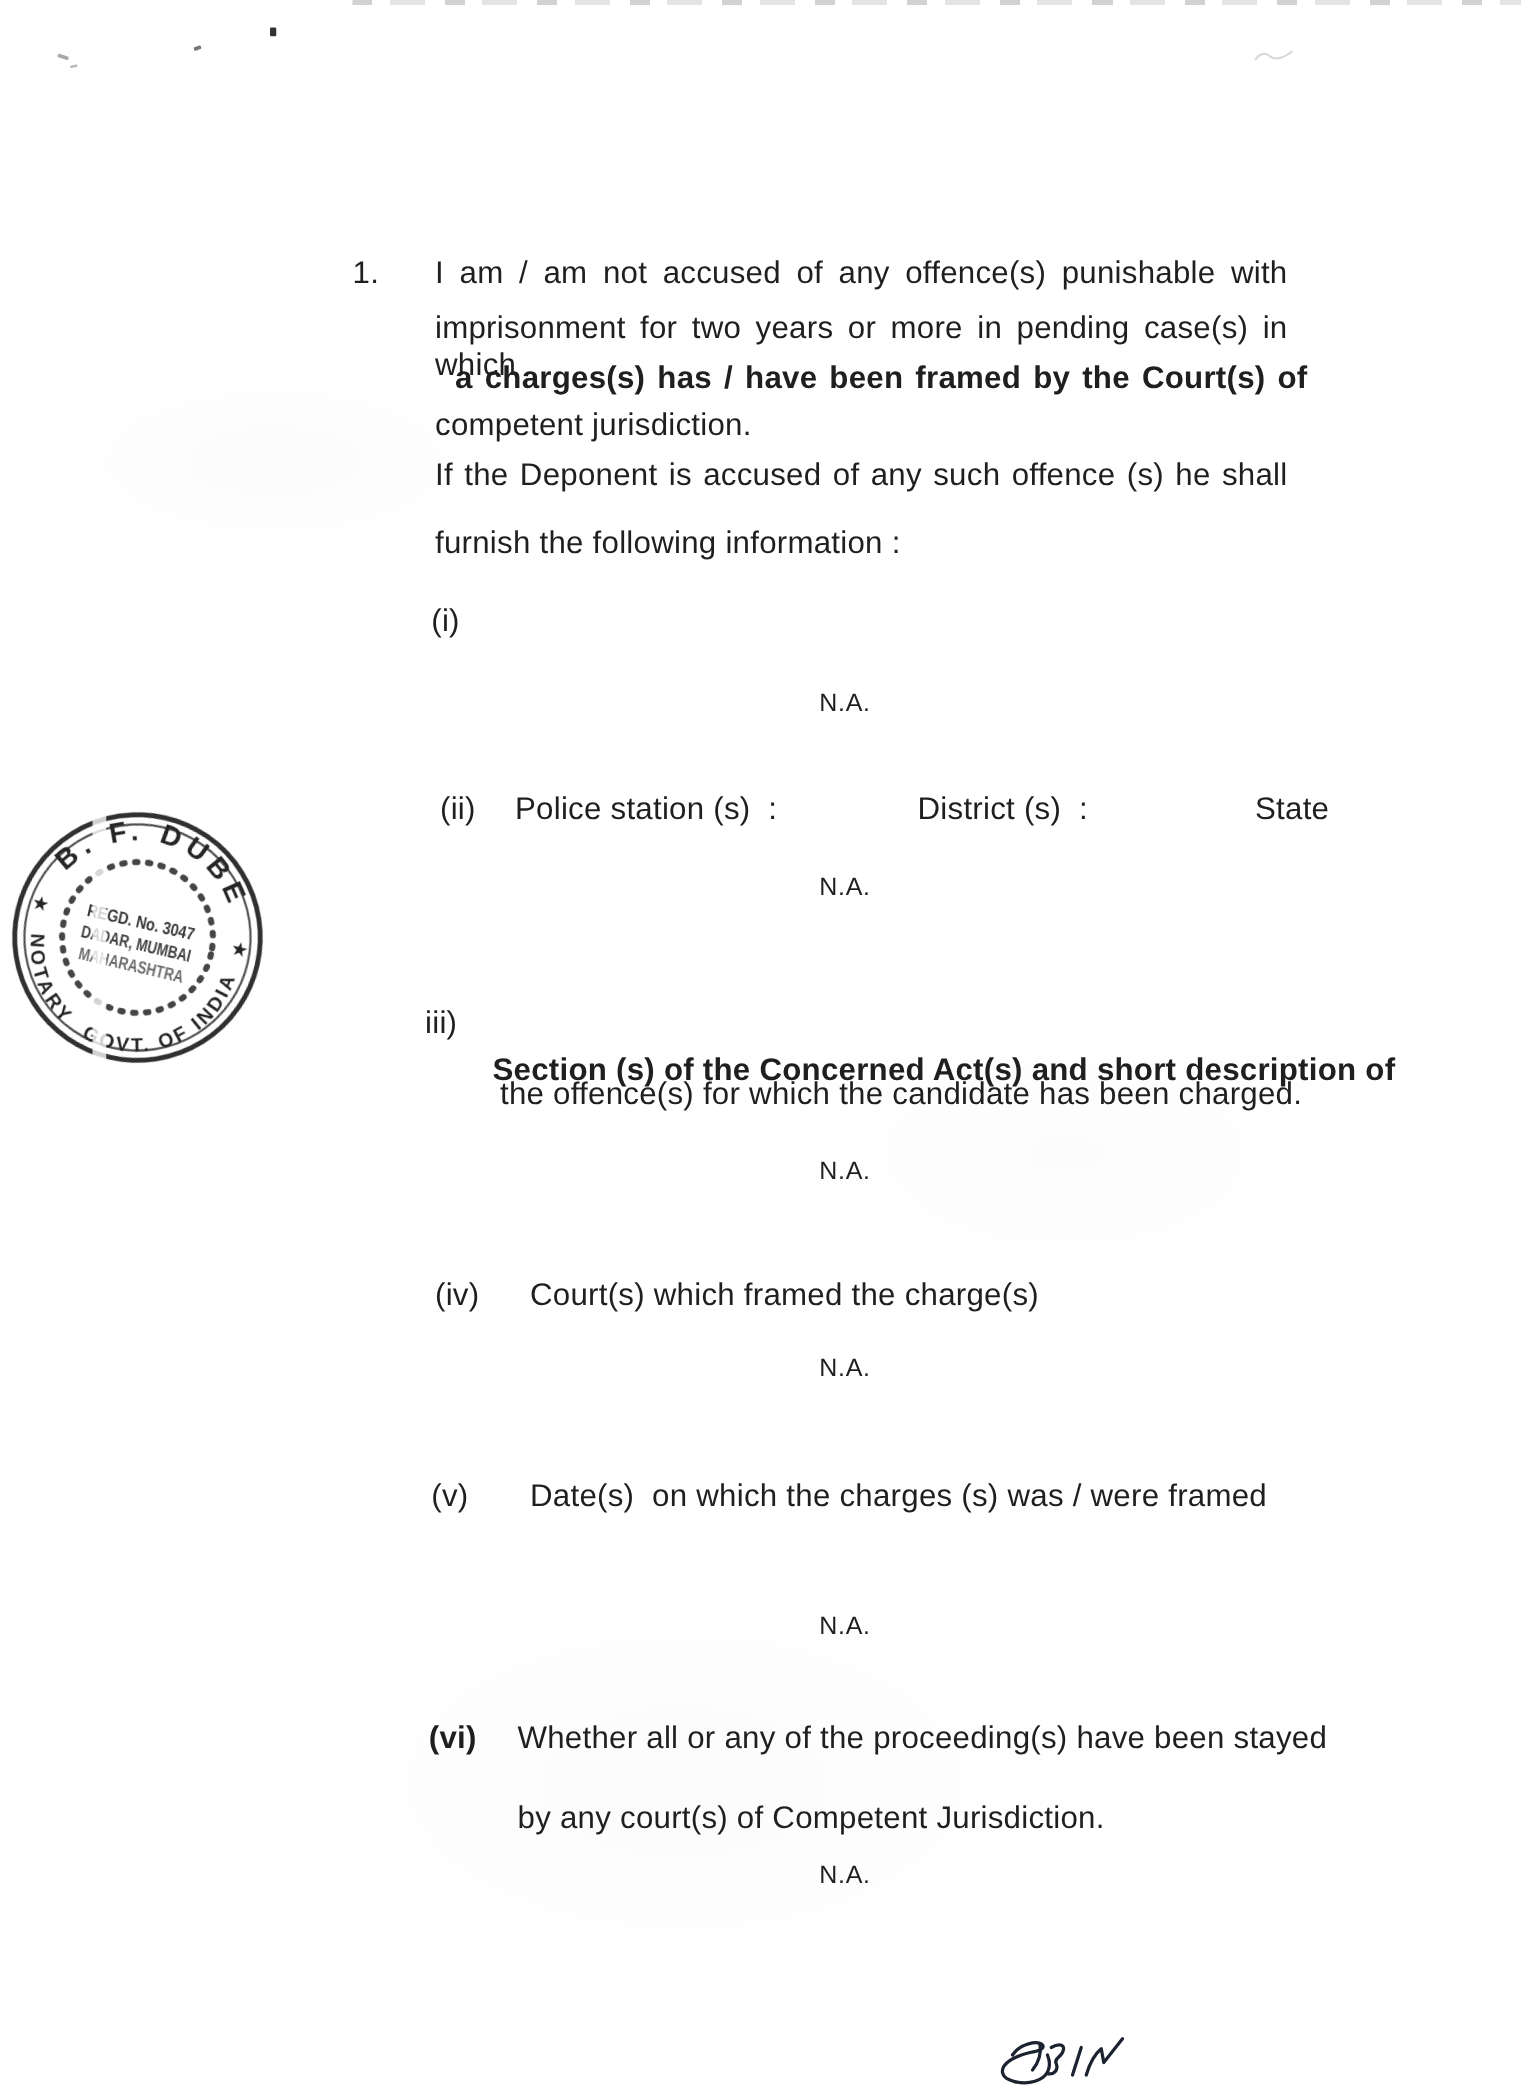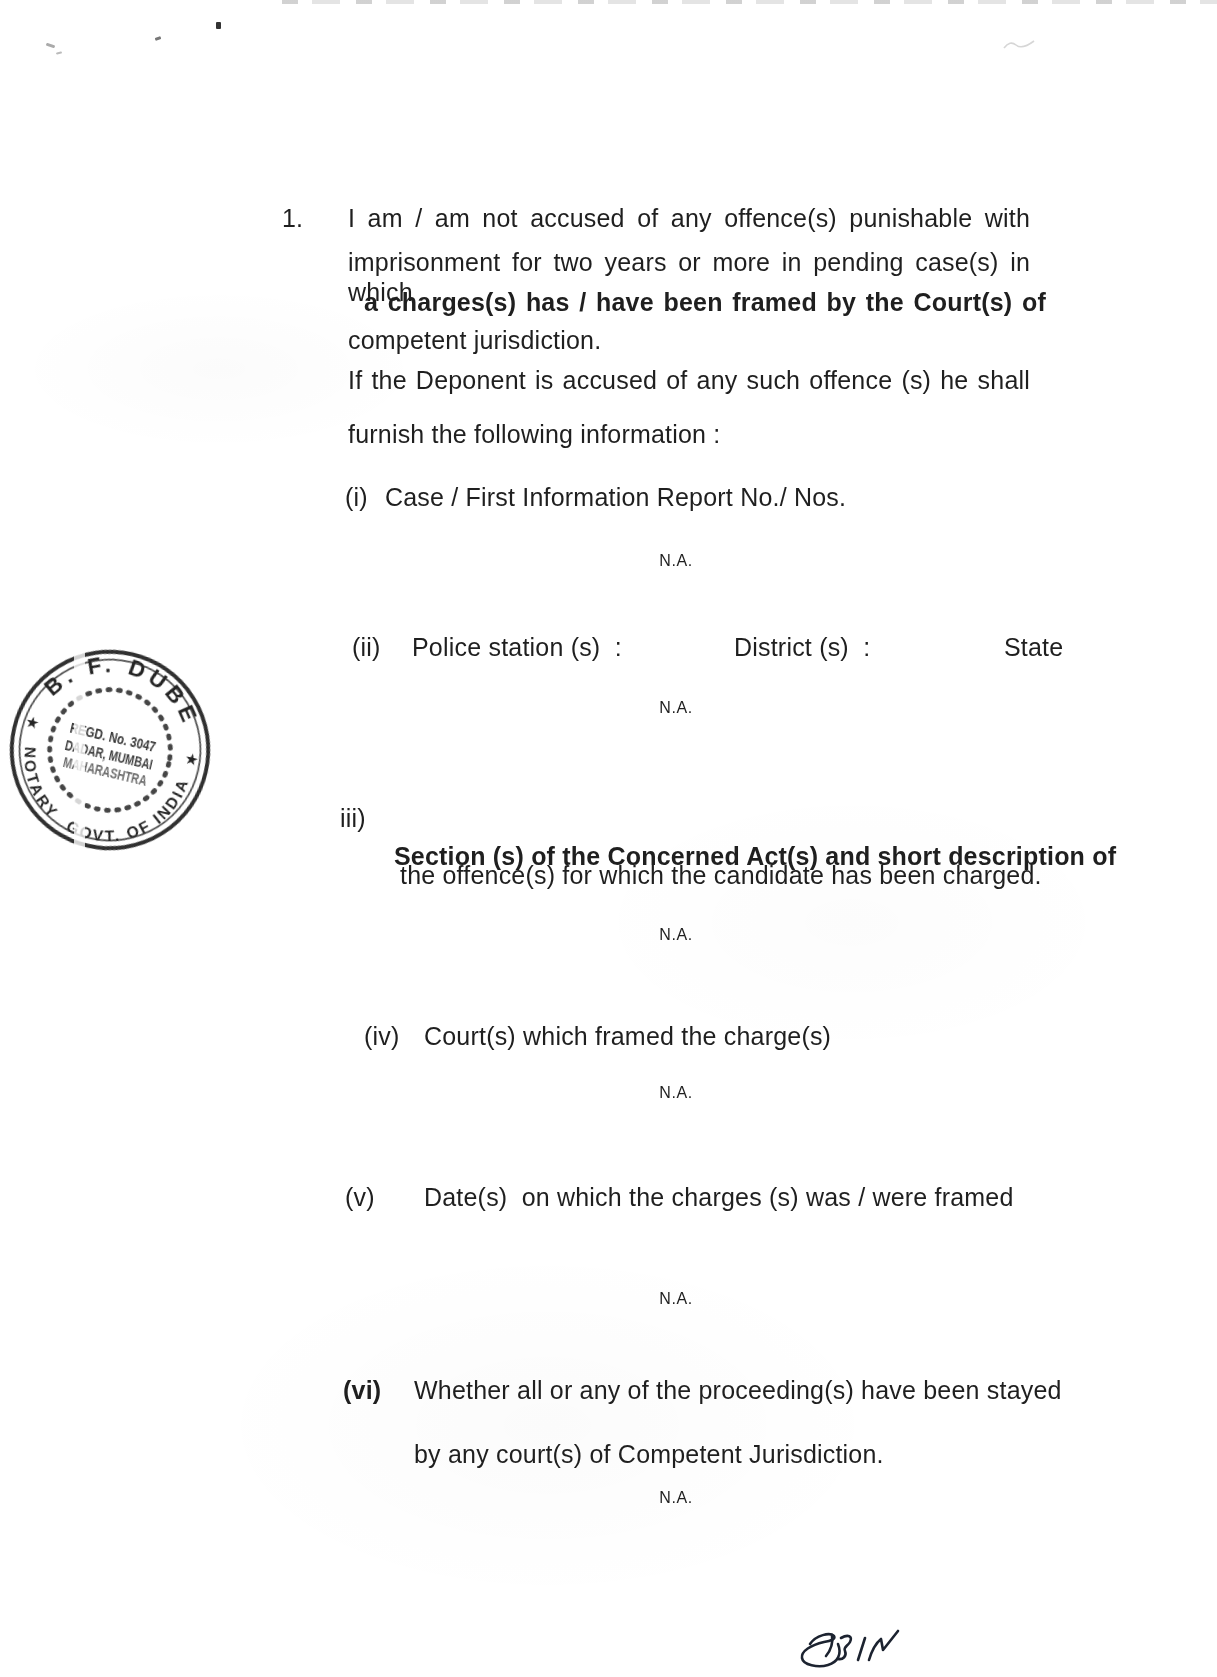--- a/index.html
+++ b/index.html
@@ -16,21 +16,21 @@
   .page::before{
     content:"";position:absolute;inset:0;pointer-events:none;
     background:
       radial-gradient(ellipse 300px 120px at 18% 22%, rgba(0,0,0,.015), transparent 70%),
       radial-gradient(ellipse 400px 200px at 70% 55%, rgba(0,0,0,.012), transparent 70%),
       radial-gradient(ellipse 500px 260px at 45% 85%, rgba(0,0,0,.014), transparent 70%);
   }
   .t{position:absolute;font-size:25px;line-height:30px;letter-spacing:.2px;white-space:nowrap;}
   .just{white-space:normal;text-align:justify;text-align-last:justify;width:682px;}
   .pre{white-space:pre;}
-  .ans{position:absolute;left:348px;width:656px;text-align:center;font-size:16px;letter-spacing:.6px;}
+  .ans{position:absolute;left:348px;width:656px;text-align:center;font-size:20px;letter-spacing:.6px;}
   .topdash{
     position:absolute;top:0;left:282px;width:935px;height:4px;opacity:.5;
     background:repeating-linear-gradient(90deg,
       rgba(90,90,90,.55) 0 16px, transparent 16px 30px,
       rgba(120,120,120,.4) 30px 58px, transparent 58px 74px);
   }
   .speck{position:absolute;background:#333;border-radius:1px;}
   .stamp-wrap{position:absolute;left:3px;top:643px;width:214px;height:214px;
     transform:rotate(13deg);opacity:.87;filter:contrast(1.15) blur(.2px);}
   .crease{position:absolute;left:74px;top:638px;width:11px;height:222px;
@@ -55,35 +55,34 @@
 
   <div class="t" style="left:282px;top:203px;">1.</div>
   <div class="t just" style="left:348px;top:203px;">I am / am not accused of any offence(s) punishable with</div>
   <div class="t just" style="left:348px;top:247px;">imprisonment for two years or more in pending case(s) in which</div>
   <div class="t just" style="left:364px;top:287px;font-weight:bold;">a charges(s) has / have been framed by the Court(s) of</div>
   <div class="t" style="left:348px;top:325px;">competent jurisdiction.</div>
   <div class="t just" style="left:348px;top:365px;">If the Deponent is accused of any such offence (s) he shall</div>
   <div class="t" style="left:348px;top:419px;">furnish the following information :</div>
 
   <div class="t" style="left:345px;top:482px;">(i)</div>
-  <div class="t" style="left:385px;top:482px;">Case / First Information Report No./ Nos.</div>
   <div class="ans" style="top:552px;">N.A.</div>
 
   <div class="t" style="left:352px;top:632px;">(ii)</div>
   <div class="t pre" style="left:412px;top:632px;">Police station (s)  :</div>
   <div class="t pre" style="left:734px;top:632px;">District (s)  :</div>
   <div class="t" style="left:1004px;top:632px;">State</div>
   <div class="ans" style="top:699px;">N.A.</div>
 
   <div class="t" style="left:340px;top:803px;">iii)</div>
   <div class="t" style="left:394px;top:841px;font-weight:bold;">Section (s) of the Concerned Act(s) and short description of</div>
   <div class="t" style="left:400px;top:860px;">the offence(s) for which the candidate has been charged.</div>
   <div class="ans" style="top:926px;">N.A.</div>
 
-  <div class="t" style="left:364px;top:1021px;">(iv)</div>
+  <div class="t" style="left:348px;top:1021px;">(iv)</div>
   <div class="t" style="left:424px;top:1021px;">Court(s) which framed the charge(s)</div>
   <div class="ans" style="top:1084px;">N.A.</div>
 
   <div class="t" style="left:345px;top:1182px;">(v)</div>
   <div class="t pre" style="left:424px;top:1182px;">Date(s)  on which the charges (s) was / were framed</div>
   <div class="ans" style="top:1290px;">N.A.</div>
 
   <div class="t" style="left:343px;top:1375px;font-weight:bold;">(vi)</div>
   <div class="t" style="left:414px;top:1375px;">Whether all or any of the proceeding(s) have been stayed</div>
   <div class="t" style="left:414px;top:1427px;margin-top:12px;">by any court(s) of Competent Jurisdiction.</div>

